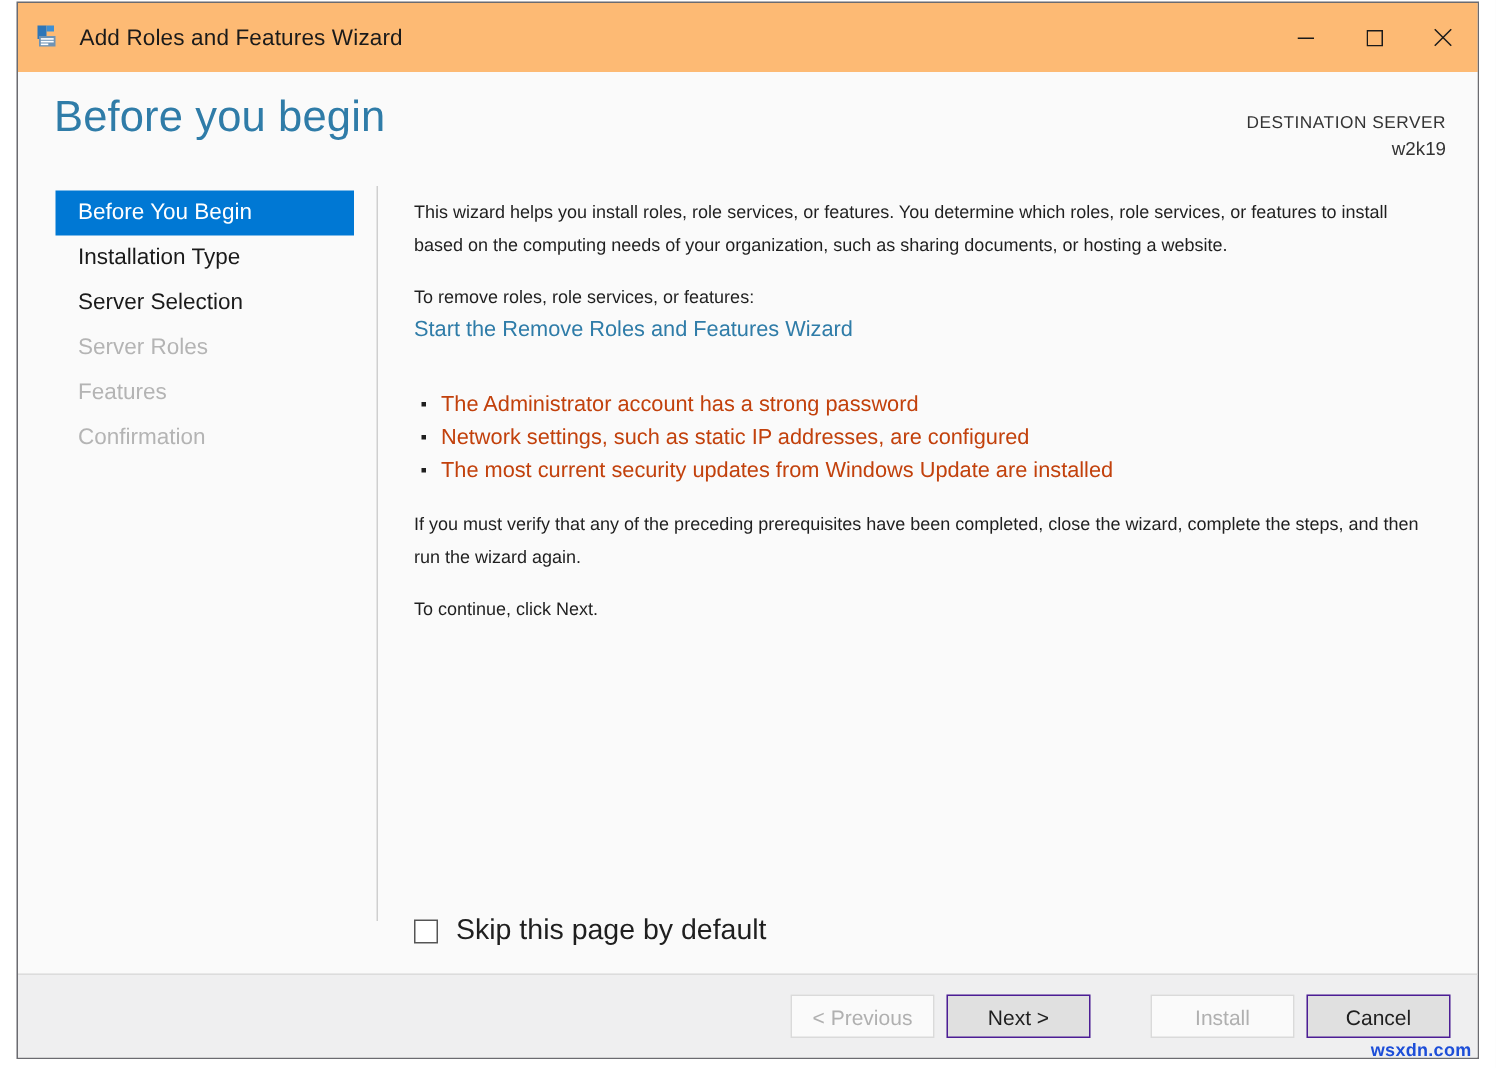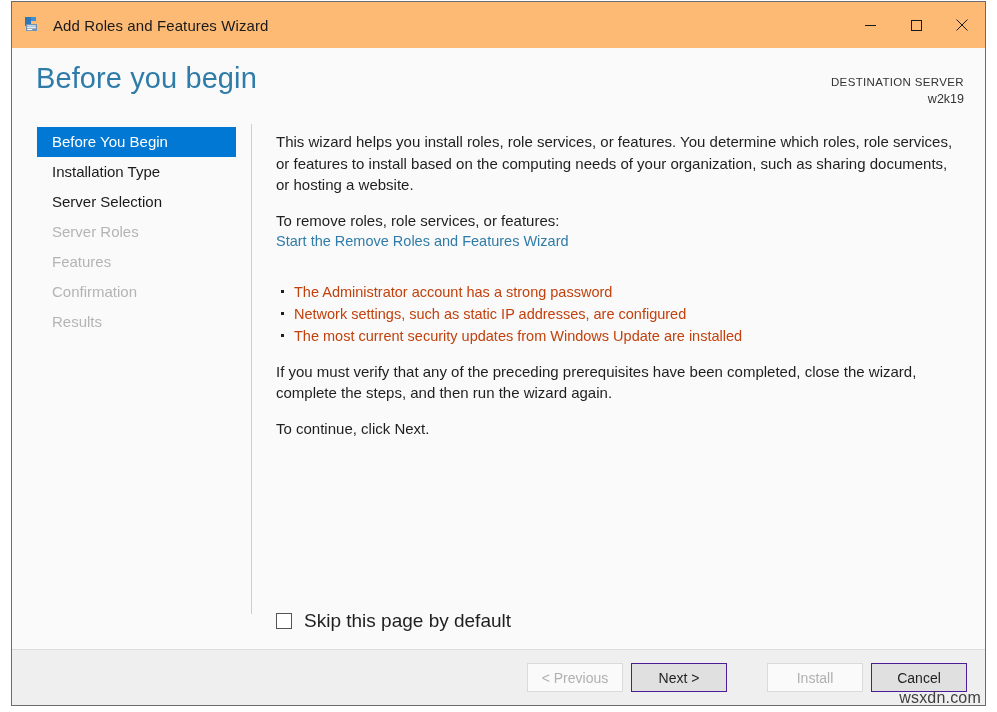--- a/index.html
+++ b/index.html
@@ -140,21 +140,21 @@
   .nav-item.disabled {
     color: #b4b4b4;
   }
 
   #content {
     flex: 1 1 auto;
     position: relative;
     padding: 7px 26px 0 25px;
   }
   .para {
-    font-size: 15px;
+    font-size: 12px;
     color: #1f1f1f;
     line-height: 21.5px;
     margin: 0 0 14px 0;
     max-width: 688px;
   }
   .para.tight { margin-bottom: 0; }
   a.winlink {
     font-size: 14.5px;
     color: #2f7ca8;
     text-decoration: none;
@@ -240,23 +240,24 @@
     background: #fafafa;
     border-color: #dadada;
   }
   .btn-gap-sm { margin-left: 8px; }
   .btn-gap-lg { margin-left: 40px; }
 
   #watermark {
     position: absolute;
     right: 4px;
     bottom: -2px;
-    font-size: 16px;
-    color: #404040;
+    font-size: 12px;
+    color: #1d4ed8;
     letter-spacing: 0.2px;
+    font-weight: bold;
   }
 </style>
 </head>
 <body>
 
 <div id="window">
 
   <div id="titlebar">
     <div id="title-icon">
       <svg width="20" height="20" viewBox="0 0 20 20">
@@ -299,21 +300,20 @@
 
   <div id="body">
 
     <div id="sidebar">
       <div class="nav-item selected">Before You Begin</div>
       <div class="nav-item">Installation Type</div>
       <div class="nav-item">Server Selection</div>
       <div class="nav-item disabled">Server Roles</div>
       <div class="nav-item disabled">Features</div>
       <div class="nav-item disabled">Confirmation</div>
-      <div class="nav-item disabled">Results</div>
       <div id="sidebar-divider"></div>
     </div>
 
     <div id="content">
       <p class="para">This wizard helps you install roles, role services, or features. You determine which roles, role services, or features to install based on the computing needs of your organization, such as sharing documents, or hosting a website.</p>
 
       <p class="para tight">To remove roles, role services, or features:</p>
       <a href="#" class="winlink">Start the Remove Roles and Features Wizard</a>
 
       <ul class="checklist" style="margin-top:14px;">

